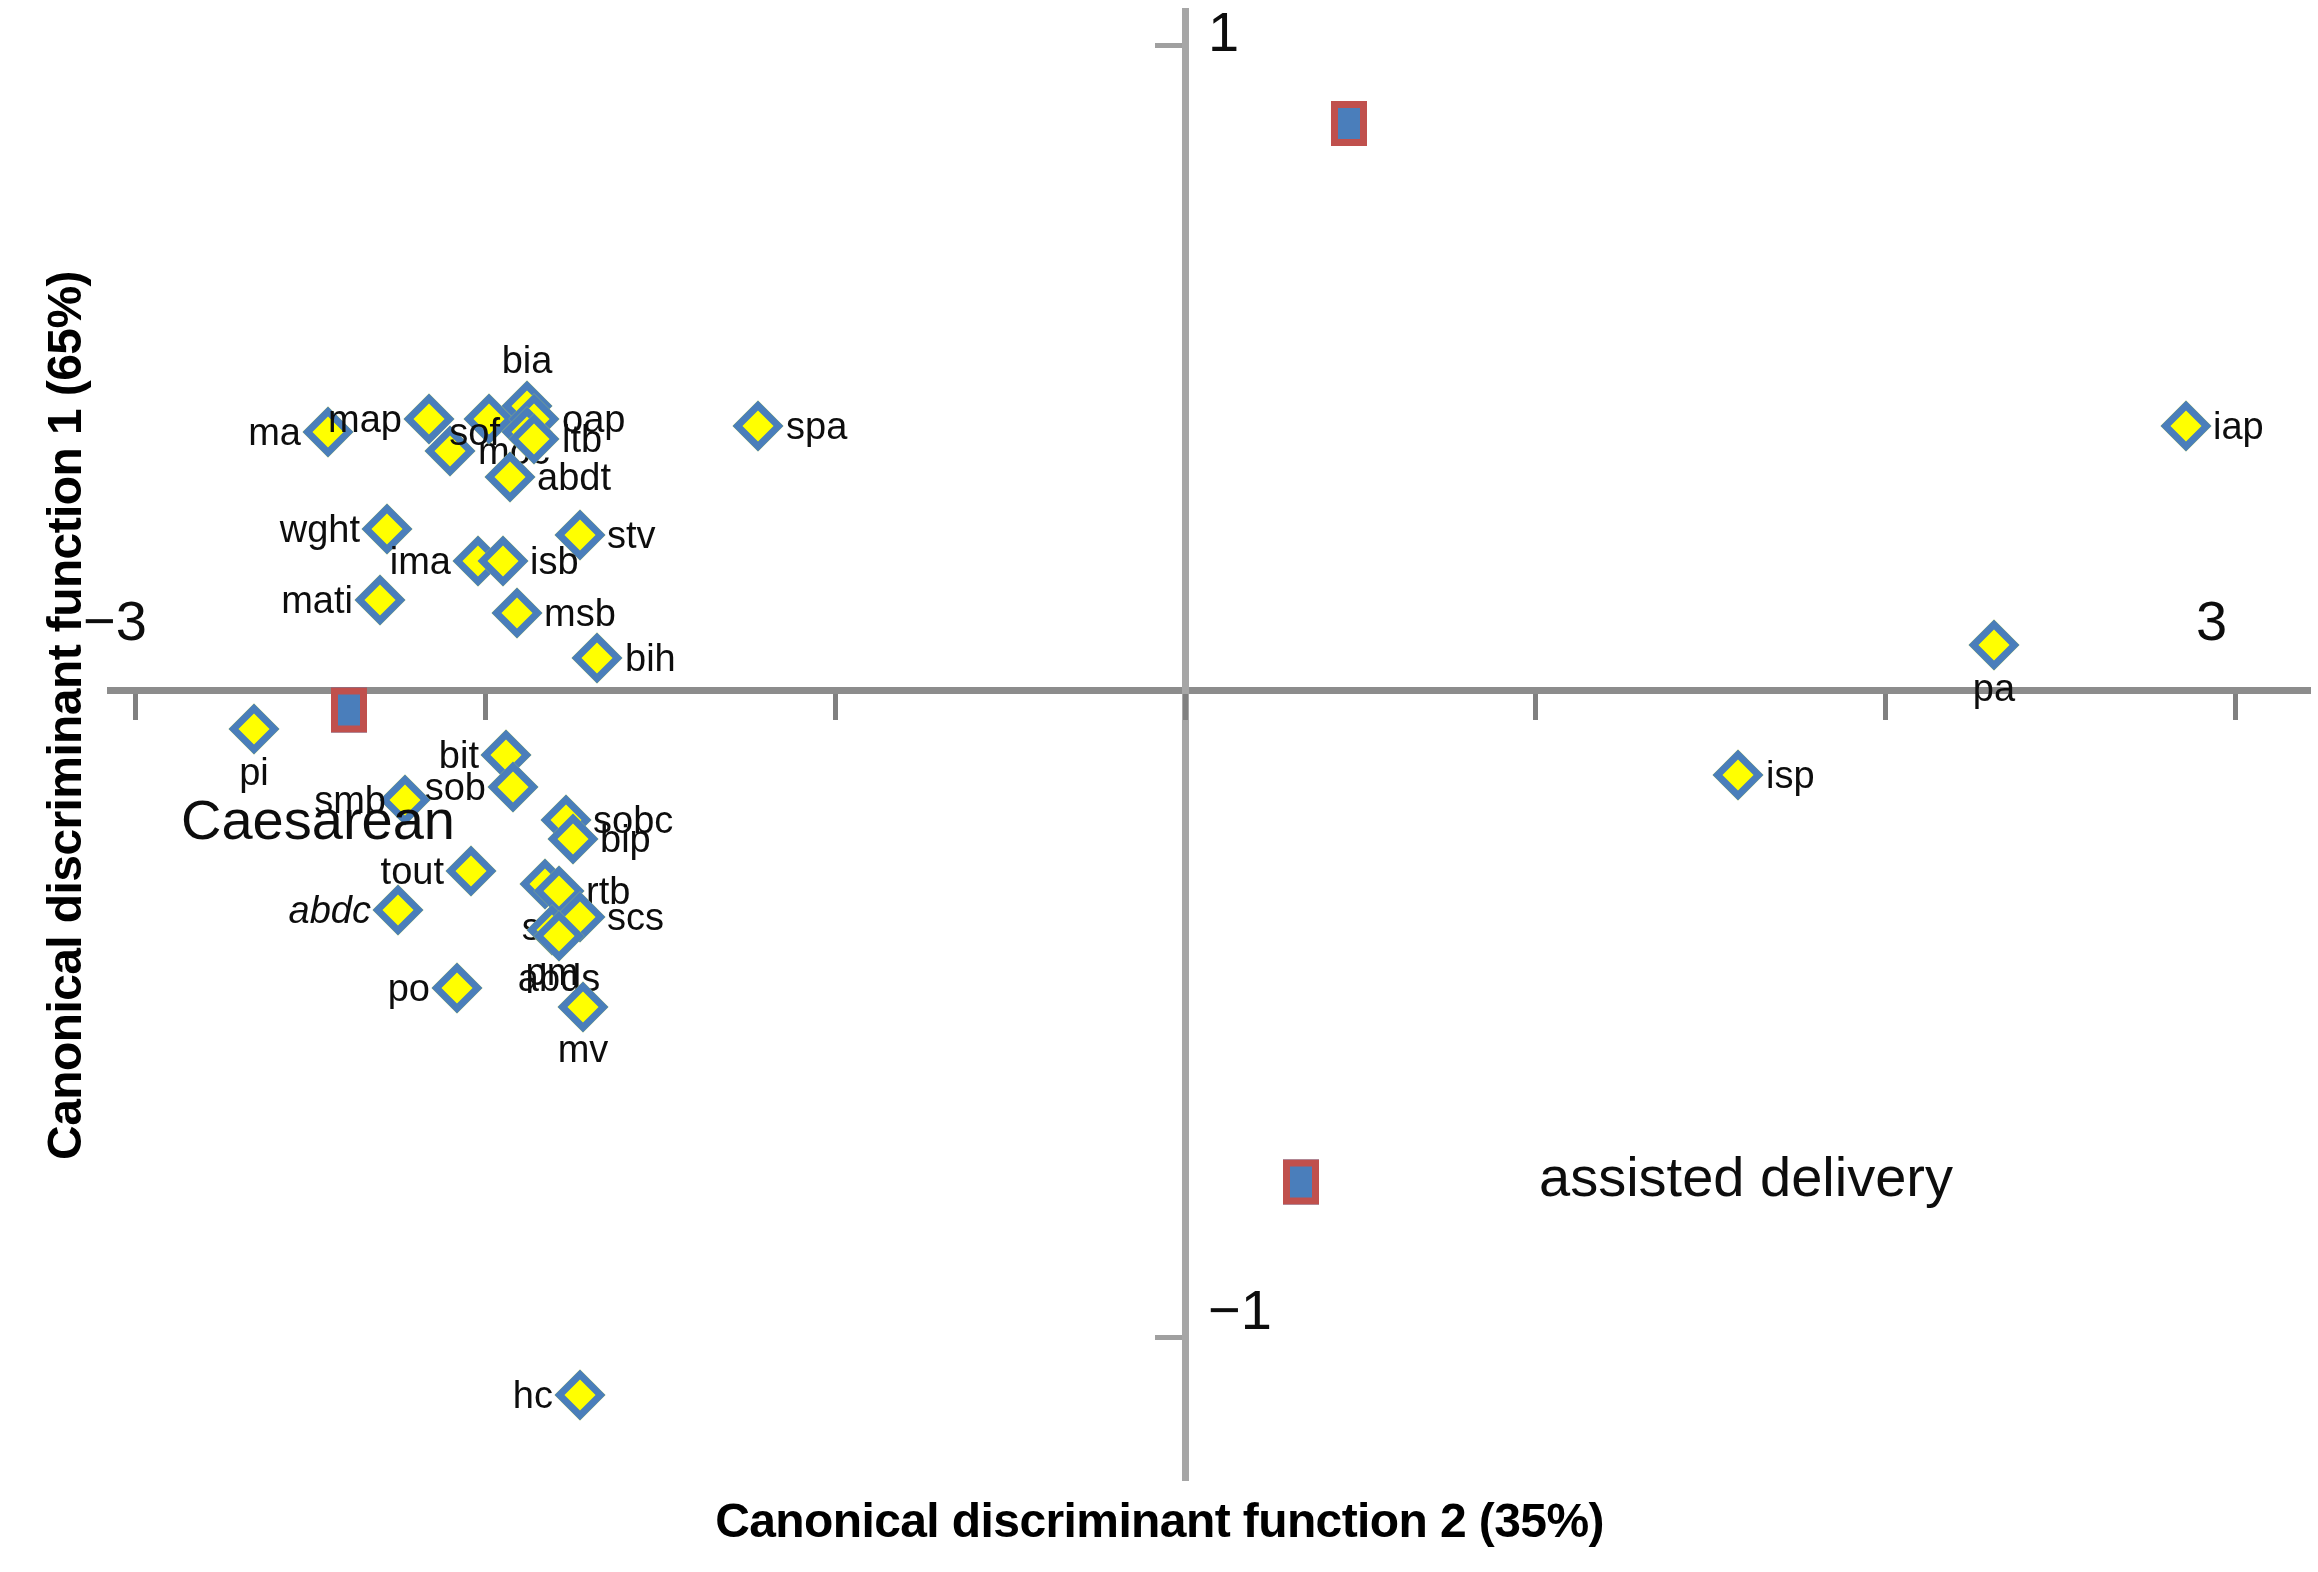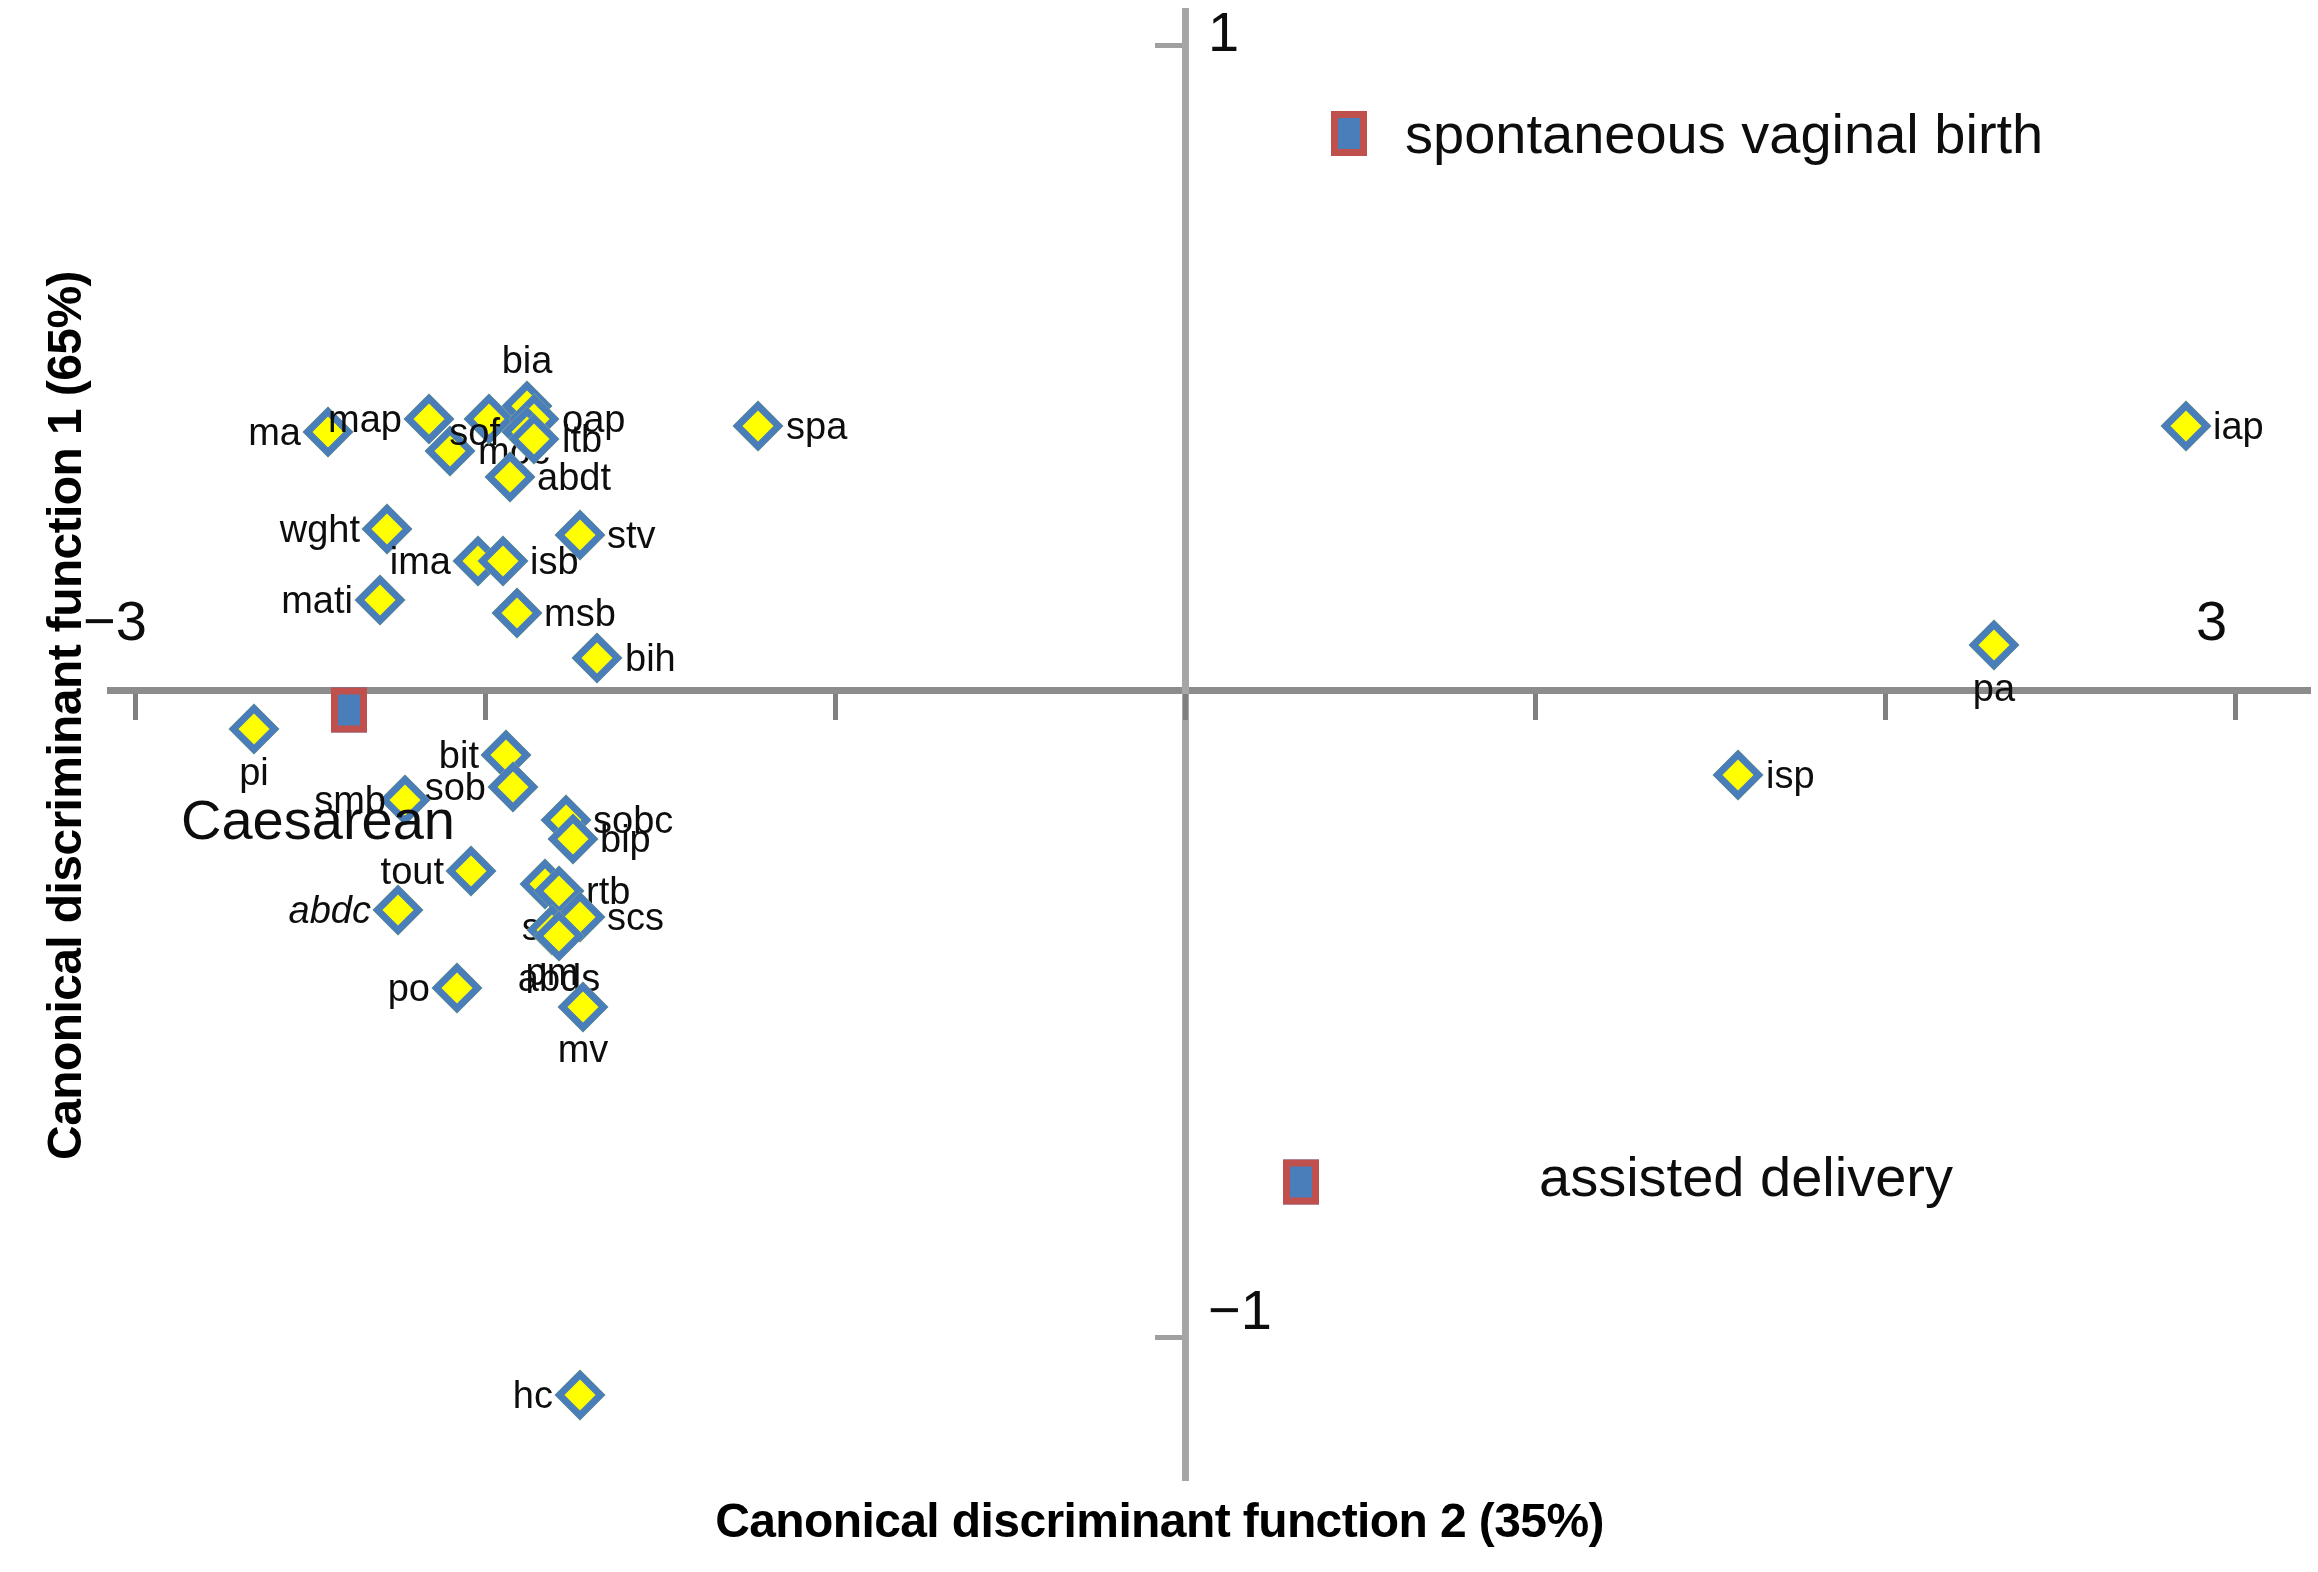--- a/index.html
+++ b/index.html
@@ -252,17 +252,16 @@
   <div id="centroids-layer">
       <div class="centroid" style="left: 349px; top: 710px;"></div>
       <div class="centroid" style="left: 1301px; top: 1182px;"></div>
     </div>
 
   <div class="group-label" style="left:181px; top:787px;">Caesarean</div>
   <div class="group-label" style="left:1539px; top:1144px;text-align:right;">assisted delivery</div>
 
   <div class="legend-item" style="left:1331px; top:101px;">
     <span class="legend-swatch"></span>
-    <span class="legend-text">spontaneous vaginal birth</span>
   </div>
 
 </div>
 
 
 </body></html>

